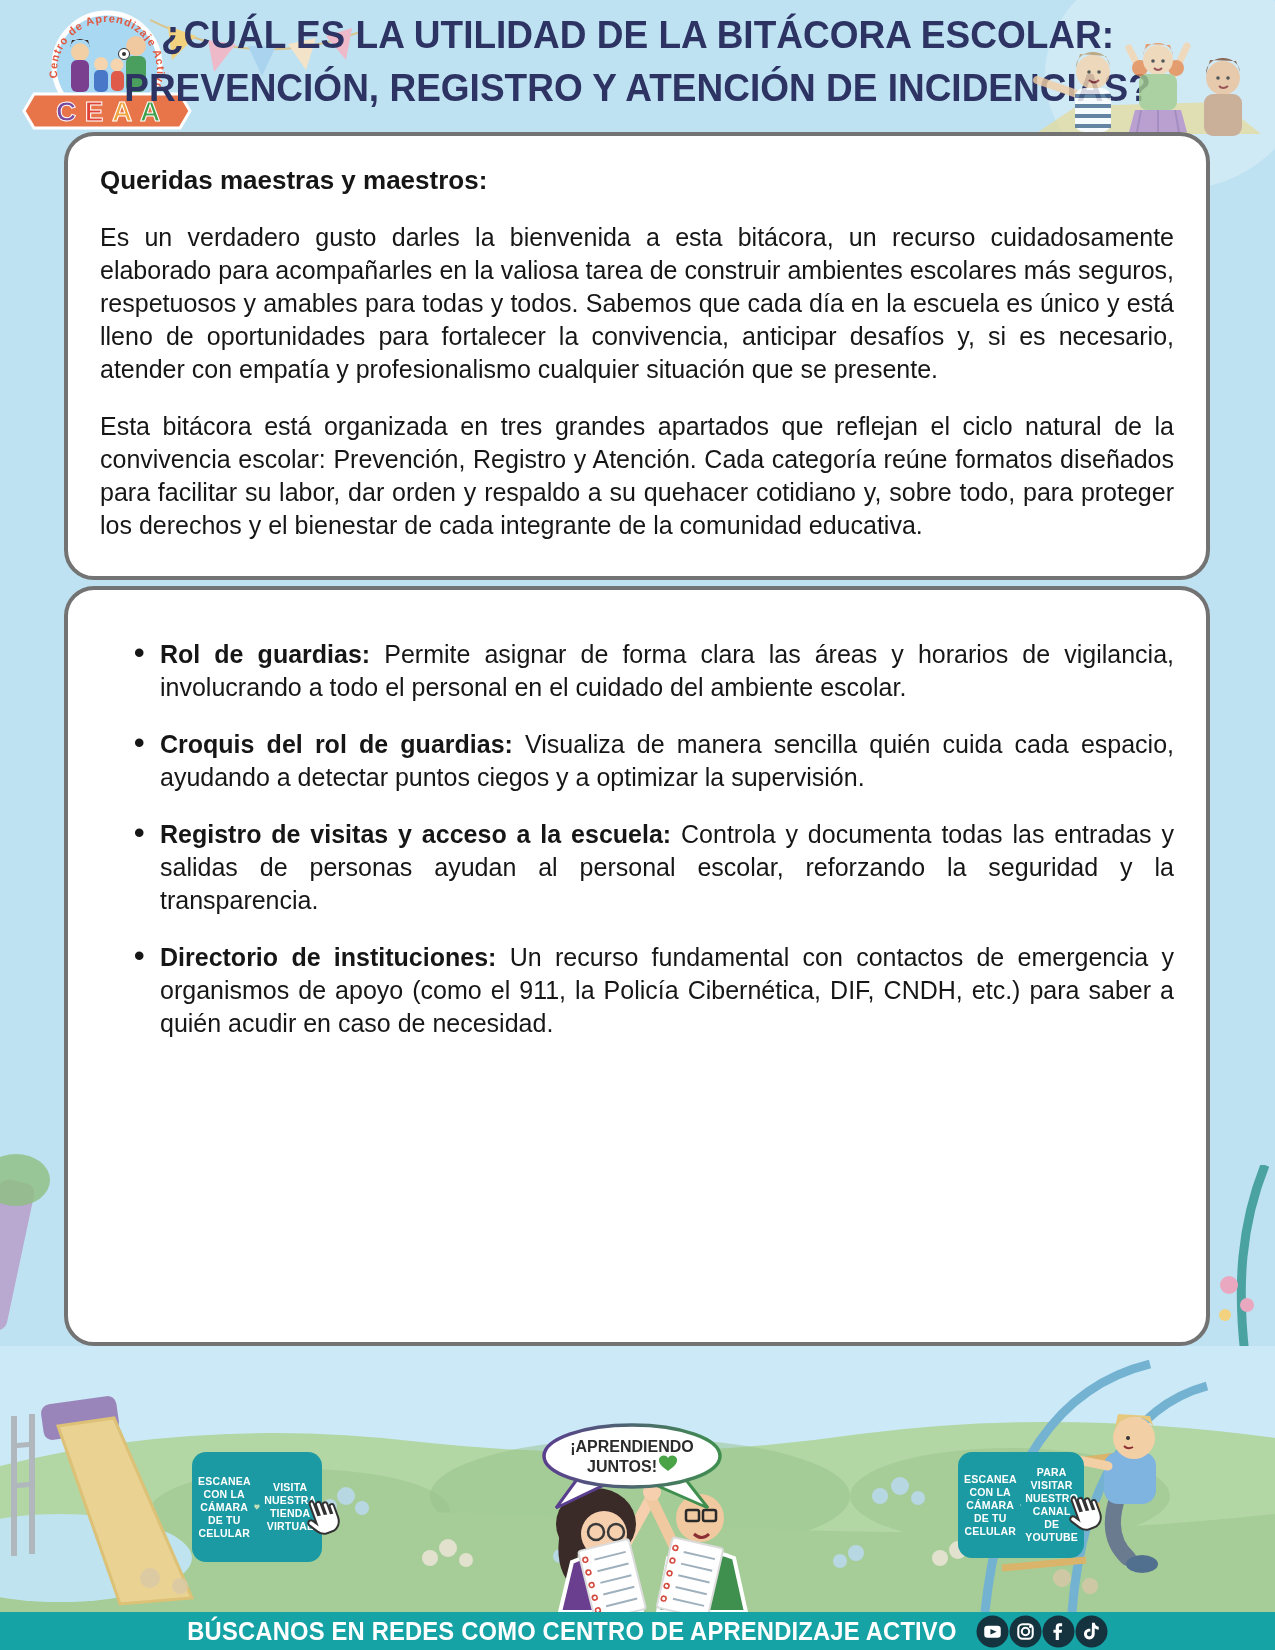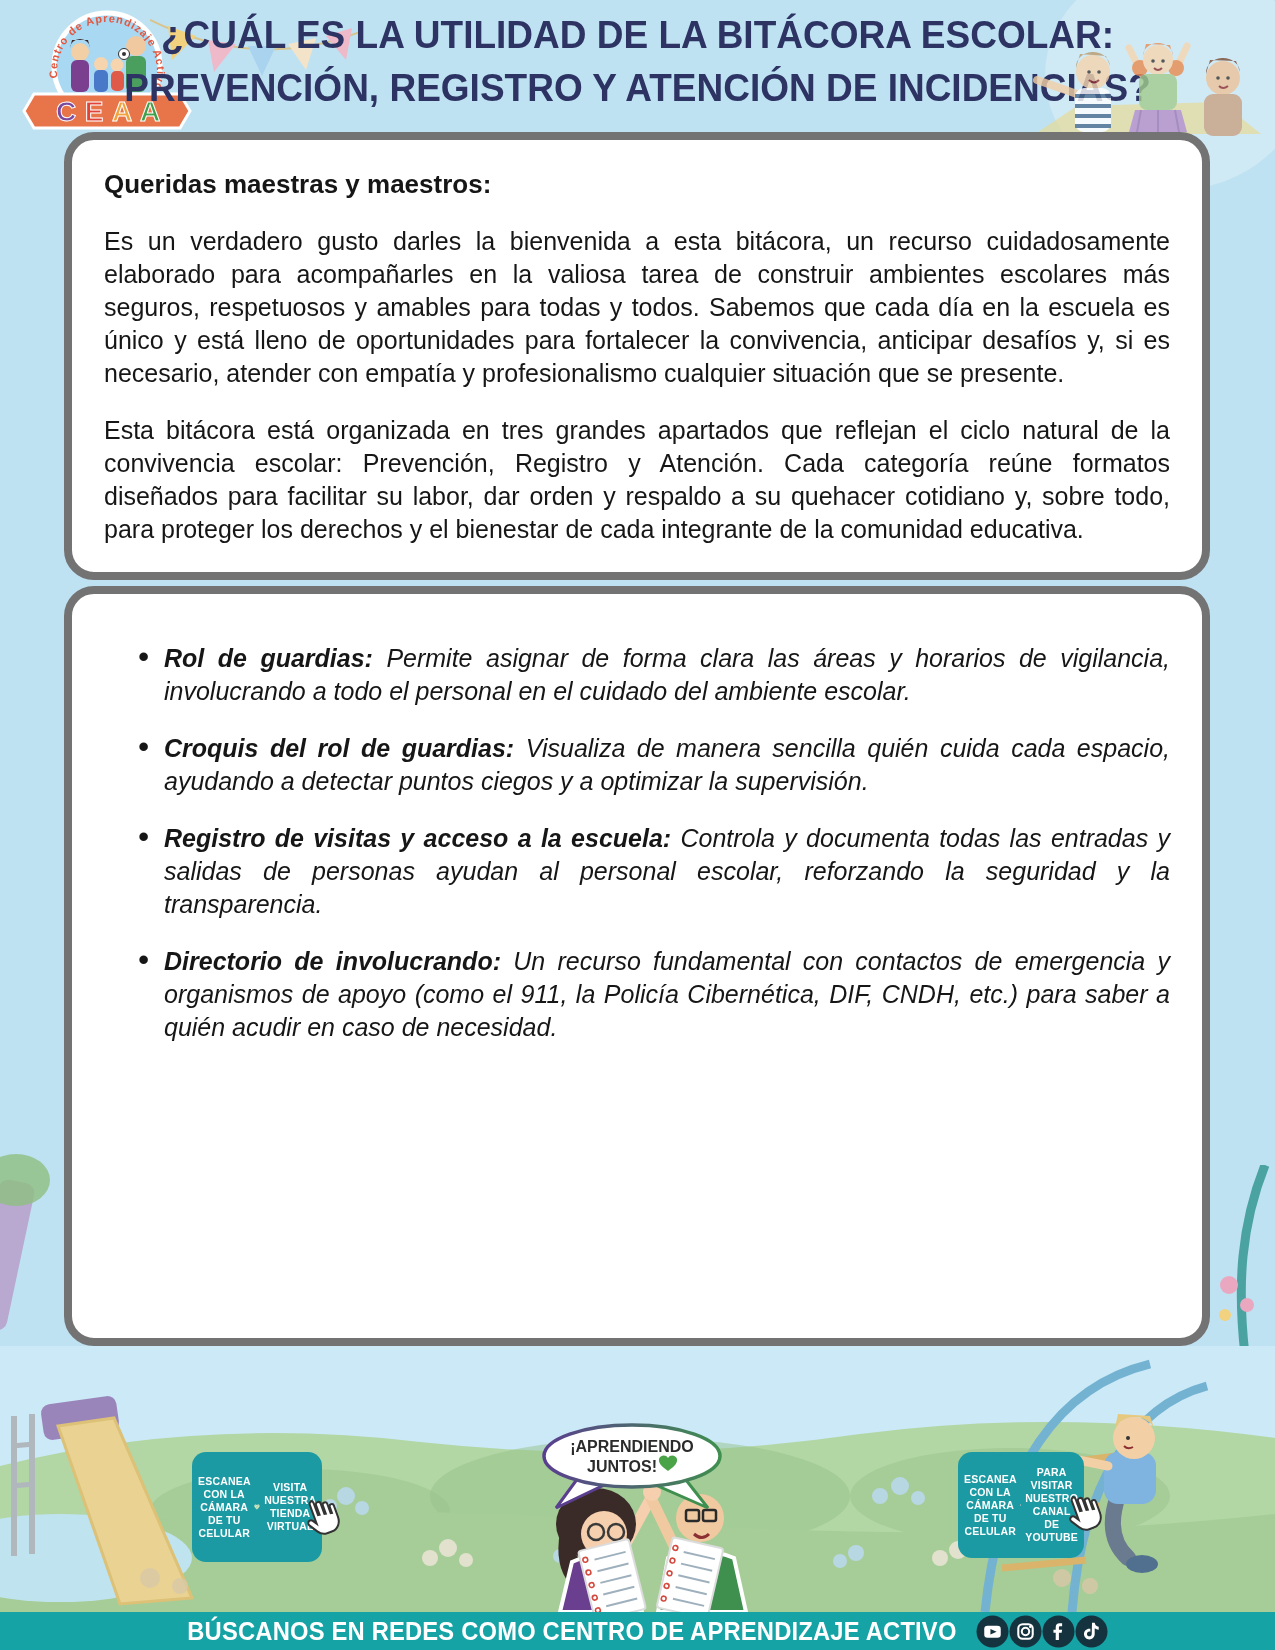--- a/index.html
+++ b/index.html
@@ -14,29 +14,29 @@
   .bunting{position:absolute;top:14px;left:150px;}
   .kids{position:absolute;top:18px;right:6px;opacity:.8;}
   .title{position:absolute;top:8px;left:0;width:100%;text-align:center;}
   .title div{
     font-size:37px;line-height:53px;font-weight:bold;color:#2d3464;
     letter-spacing:0;transform:scaleY(1.04);
   }
   
   .card{
     position:absolute;left:64px;width:1146px;box-sizing:border-box;
-    background:#ffffff;border:8px solid #737373;border-radius:30px;
+    background:#ffffff;border:4px solid #737373;border-radius:30px;
     padding:24px 32px;font-size:25px;line-height:33px;text-align:justify;
   }
   .card1{top:132px;height:448px;}
   .card2{top:586px;height:760px;}
   .card h2{font-size:26px;margin:4px 0 0 0;text-align:left;line-height:33px;}
   .card p{margin:24px 0 0 0;}
   .card ul{list-style:none;margin:24px 0 0 0;padding:0 0 0 34px;}
-  .card li{position:relative;padding-left:26px;margin:0 0 24px 0;font-style:italic;}
+  .card li{position:relative;padding-left:26px;margin:0 0 24px 0;}
   .card li:last-child{margin-bottom:0;}
   .card li::before{content:"\2022";position:absolute;left:0;top:-2px;font-size:30px;font-weight:bold;}
   
   .scene{position:absolute;top:1346px;left:0;width:1275px;height:266px;border-radius:29px;}
   .edge-left,.edge-right{position:absolute;}
   .edge-left{left:0;top:1150px;}
   .edge-right{right:0;top:1165px;}
   
   .qr-panel{
     position:absolute;box-sizing:border-box;background:#1c9aa3;border-radius:14px;
@@ -157,21 +157,21 @@
     <h2>Queridas maestras y maestros:</h2>
     <p>Es un verdadero gusto darles la bienvenida a esta bitácora, un recurso cuidadosamente elaborado para acompañarles en la valiosa tarea de construir ambientes escolares más seguros, respetuosos y amables para todas y todos. Sabemos que cada día en la escuela es único y está lleno de oportunidades para fortalecer la convivencia, anticipar desafíos y, si es necesario, atender con empatía y profesionalismo cualquier situación que se presente.</p>
     <p>Esta bitácora está organizada en tres grandes apartados que reflejan el ciclo natural de la convivencia escolar: Prevención, Registro y Atención. Cada categoría reúne formatos diseñados para facilitar su labor, dar orden y respaldo a su quehacer cotidiano y, sobre todo, para proteger los derechos y el bienestar de cada integrante de la comunidad educativa.</p>
   </section>
 
   <section class="card card2">
     <ul>
       <li><b>Rol de guardias:</b> <span>Permite asignar de forma clara las áreas y horarios de vigilancia, involucrando a todo el personal en el cuidado del ambiente escolar.</span></li>
       <li><b>Croquis del rol de guardias:</b> <span>Visualiza de manera sencilla quién cuida cada espacio, ayudando a detectar puntos ciegos y a optimizar la supervisión.</span></li>
       <li><b>Registro de visitas y acceso a la escuela:</b> <span>Controla y documenta todas las entradas y salidas de personas ayudan al personal escolar, reforzando la seguridad y la transparencia.</span></li>
-      <li><b>Directorio de involucrando:</b> <span>Un recurso fundamental con contactos de emergencia y organismos de apoyo (como el 911, la Policía Cibernética, DIF, CNDH, etc.) para saber a quién acudir en caso de necesidad.</span></li>
+      <li><b>Directorio de instituciones:</b> <span>Un recurso fundamental con contactos de emergencia y organismos de apoyo (como el 911, la Policía Cibernética, DIF, CNDH, etc.) para saber a quién acudir en caso de necesidad.</span></li>
     </ul>
   </section>
 
   <svg class="edge-left" width="60" height="200" viewBox="0 0 60 200">
     <rect x="-14" y="30" width="36" height="150" rx="10" fill="#b9a8d0" transform="rotate(12 4 100)"></rect>
     <ellipse cx="16" cy="30" rx="34" ry="26" fill="#8fbf7f" opacity=".8"></ellipse>
   </svg>
   <svg class="edge-right" width="64" height="190" viewBox="0 0 64 190">
     <path d="M54,0 C30,60 26,120 34,190" stroke="#4aa3a0" stroke-width="9" fill="none"></path>
     <circle cx="18" cy="120" r="9" fill="#e9a8c0"></circle>

